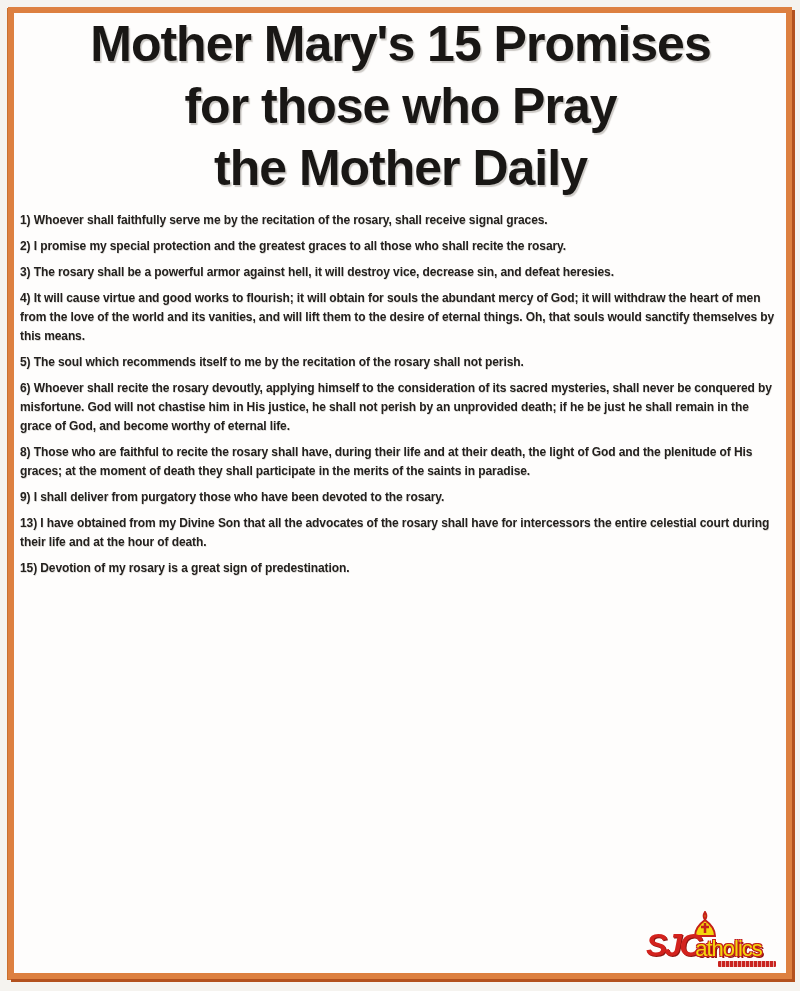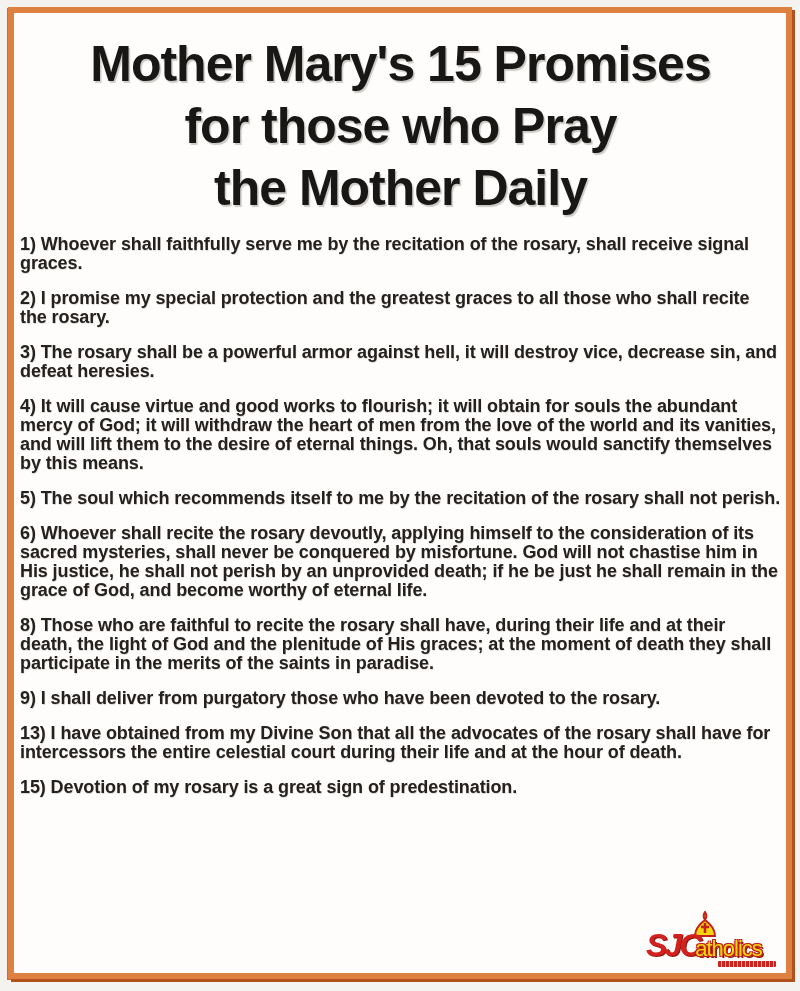--- a/index.html
+++ b/index.html
@@ -14,37 +14,37 @@
   .poster-frame {
     position: absolute;
     top: 7px;
     left: 8px;
     right: 8px;
     bottom: 12px;
     background: #fefdfc;
     border: 6px solid #dd8040;
     box-shadow: 3px 3px 0 #b3511e, -1px 1px 0 #c9702f;
     box-sizing: border-box;
-    padding: 20px 5px 4px 6px;
+    padding: 0 5px 4px 6px;
   }
   .title-block {
     text-align: center;
     color: #191715;
     font-weight: bold;
     font-size: 50px;
     line-height: 62px;
     letter-spacing: -1px;
     text-shadow: 1.5px 1.5px 1px rgba(60,50,40,0.25);
     margin-bottom: 12px;
   }
   .promise-list p {
-    margin: 16px 0 7px 0;
+    margin: 3px 0 7px 0;
     color: #24211e;
     font-weight: bold;
-    font-size: 18px;
+    font-size: 12px;
     line-height: 19px;
     letter-spacing: -0.1px;
     text-shadow: 0.5px 0.5px 0 rgba(80,70,60,0.18);
   }
   .logo {
     position: absolute;
     right: 8px;
     bottom: 2px;
     width: 132px;
     height: 54px;

